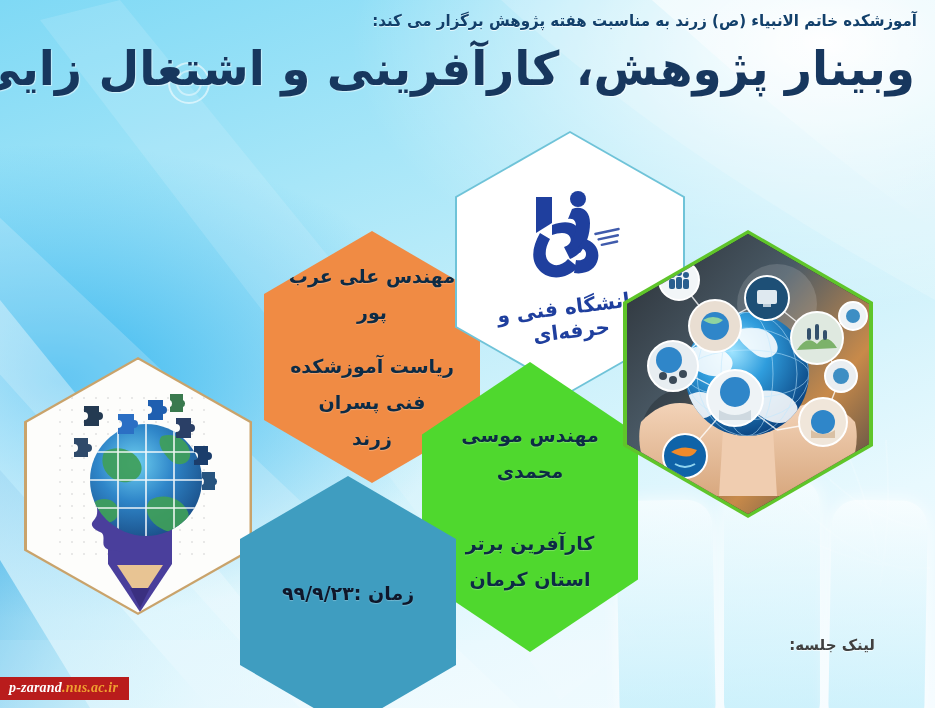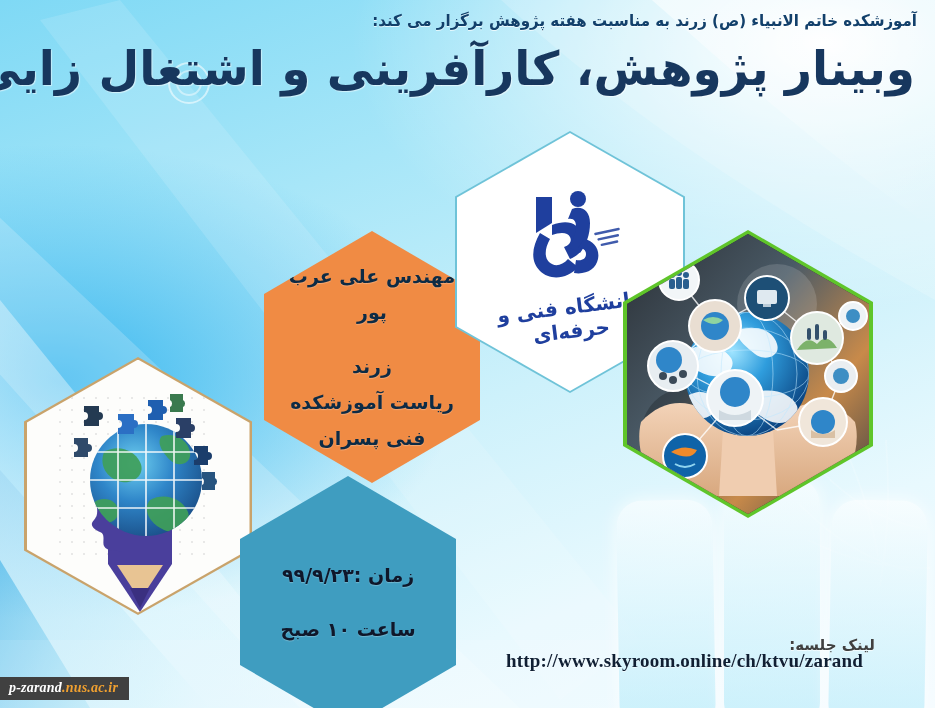--- a/index.html
+++ b/index.html
@@ -113,21 +113,21 @@
   }
   .link-url{
     position:absolute;right:72px;top:650px;color:#101f33;font-size:19px;font-weight:700;
     font-family:"Liberation Serif","DejaVu Serif",serif;direction:ltr;
     text-shadow:0 1px 0 rgba(255,255,255,.6);letter-spacing:.2px;
   }
 
   
   .watermark{
     position:absolute;left:0;top:677px;padding:3px 11px 4px 9px;
-    background:#404040;color:#ffffff;direction:ltr;
+    background:#b91c1c;color:#ffffff;direction:ltr;
     font-family:"Liberation Serif","DejaVu Serif",serif;
     font-size:14px;font-weight:700;font-style:italic;letter-spacing:.2px;
   }
   .watermark .dom{color:#f0a030;}
 
   
   .logo-art{width:128px;height:108px;}
   .logo-caption{
     color:#1f3f9e;font-size:20px;font-weight:700;
     transform:rotate(-7deg);margin-top:2px;
@@ -228,22 +228,22 @@
           <path d="M180,112 h13 v6 a4,4 0 0 1 0,7 v5 h-13 v-5 a4,4 0 0 0 0,-7 z" fill="#27547f"></path>
         </g>
       </svg>
     </div>
   </div>
 
   <div class="hex" id="hex-speaker1">
     <div class="hex-txt">
       <span class="ln">مهندس علی عرب پور</span>
       <span class="gap"></span>
+      <span class="ln">ریاست آموزشکده فنی پسران</span>
       <span class="ln">زرند</span>
-      <span class="ln">ریاست آموزشکده فنی پسران</span>
     </div>
   </div>
 
   <div class="hex" id="hex-logo">
     <div class="inner">
       <svg class="logo-art" viewBox="0 0 128 108">
         <g fill="#1f3f9e">
           <path d="M30,16 h16 v26 l-16,10 z"></path>
           <path d="M46,44 c16,-6 26,-2 30,10 c4,12 -2,20 -12,24 l-6,-12 c6,-2 8,-6 6,-10
                    c-2,-5 -10,-5 -18,-2 z"></path>
@@ -258,26 +258,33 @@
         <g fill="#1f3f9e" opacity=".85" transform="translate(88,52) rotate(-12)">
           <rect x="0" y="0" width="26" height="2.4" rx="1"></rect>
           <rect x="2" y="6" width="22" height="2.4" rx="1"></rect>
           <rect x="4" y="12" width="18" height="2.4" rx="1"></rect>
         </g>
       </svg>
       <div class="logo-caption">دانشگاه فنی و حرفه‌ای</div>
     </div>
   </div>
 
+  <div class="hex" id="hex-speaker2">
+    <div class="hex-txt">
+      <span class="ln">مهندس موسی محمدی</span>
+      <span class="gap"></span>
+      <span class="gap"></span>
+      <span class="ln">کارآفرین برتر استان کرمان</span>
+    </div>
+  </div>
 
   <div class="hex" id="hex-time">
     <div class="hex-txt">
       <span class="ln">زمان :۹۹/۹/۲۳</span>
       <span class="gap"></span>
-      <span class="ln">ساعت ۱۰ صبح</span>
     </div>
   </div>
 
   <div class="hex" id="hex-image-network">
     <div class="inner">
       <svg viewBox="0 0 242 280" width="242" height="280">
         <defs>
           <linearGradient id="bgph" x1="0" y1="0" x2="1" y2="1">
             <stop offset="0%" stop-color="#2a2f35"></stop>
             <stop offset="40%" stop-color="#4a5a66"></stop>
@@ -385,19 +392,18 @@
           <path d="M48,230 q10,6 20,0" stroke="#8fd4f0" stroke-width="2" fill="none"></path>
 
           <circle cx="226" cy="82" r="14" fill="#eef3f6" stroke="#ffffff" stroke-width="2"></circle>
           <circle cx="226" cy="82" r="7" fill="#3d8ec4"></circle>
         </g>
       </svg>
     </div>
   </div>
 
   <div class="link-label">لینک جلسه:</div>
-  <div class="link-url">http://www.skyroom.online/ch/ktvu/zarand</div>
 
   <div class="watermark">
     <span>p-zarand</span><span class="dom">.nus.ac.ir</span>
   </div>
 
 </div>
 
 </body></html>

